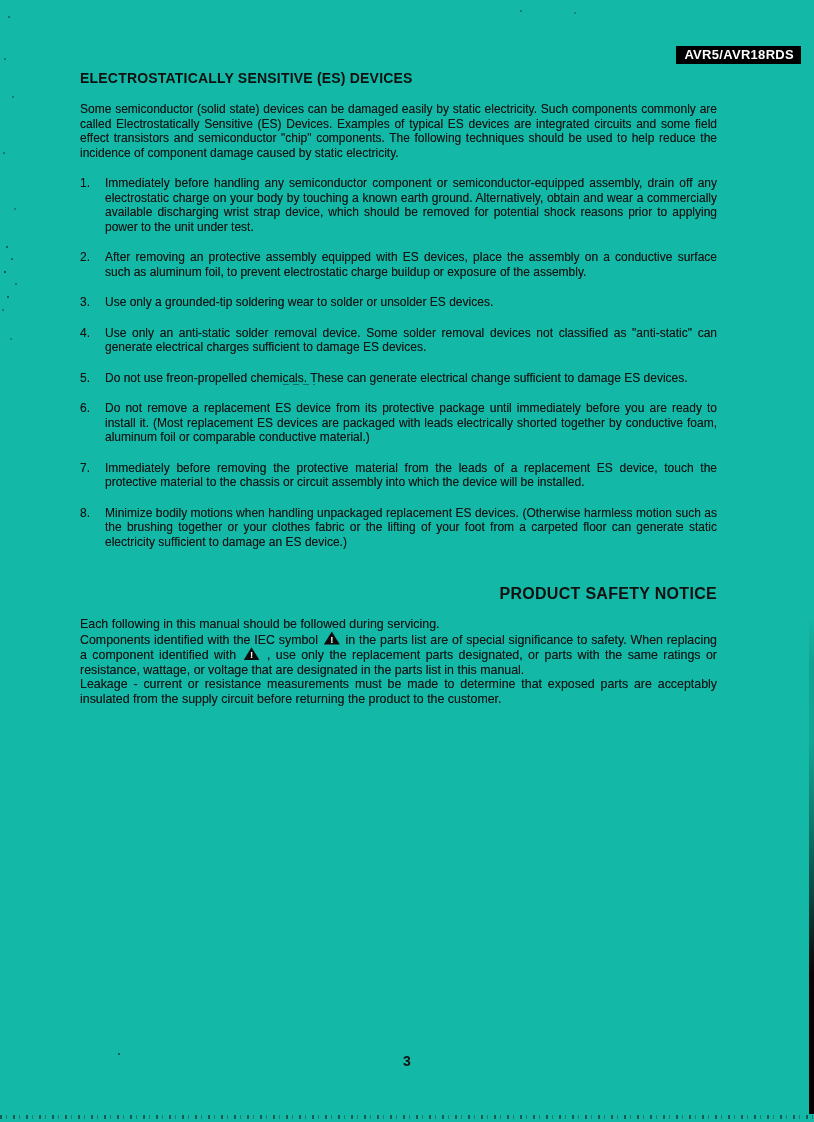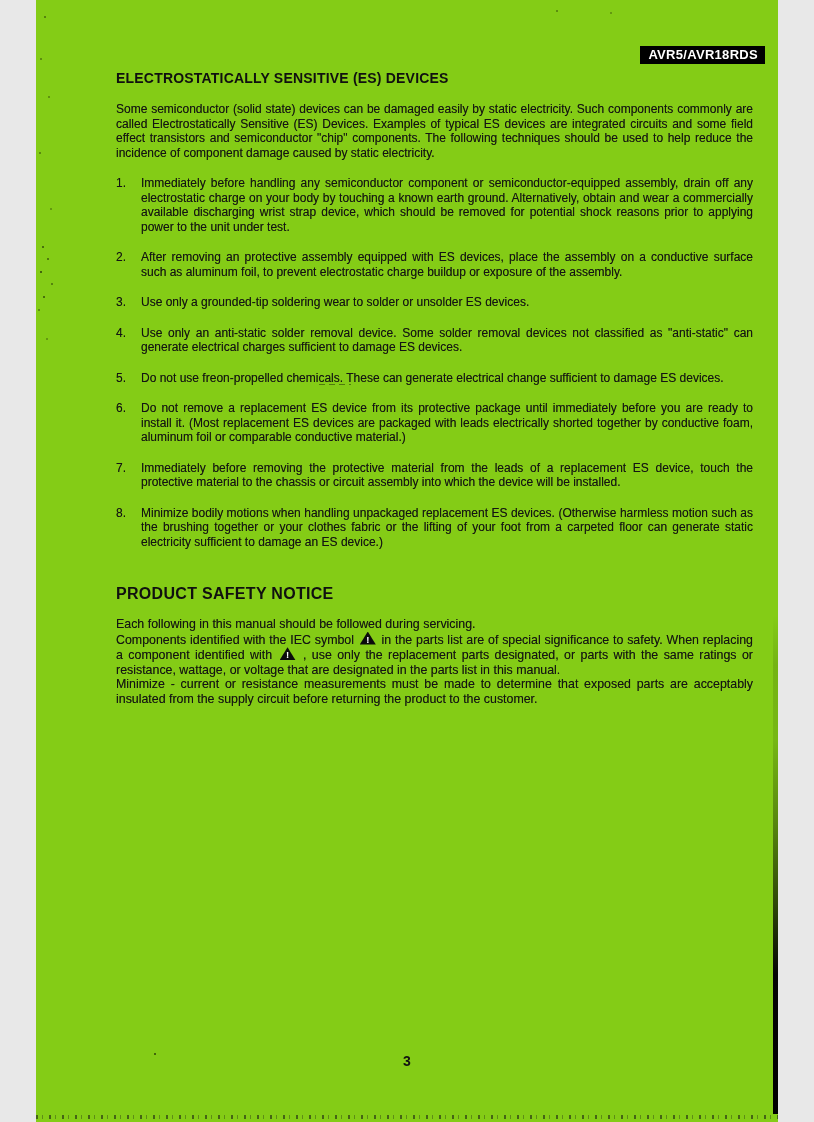--- a/index.html
+++ b/index.html
@@ -1,20 +1,20 @@
 <!DOCTYPE html>
 <html><head>
 <meta charset="utf-8">
 <style>
   html,body{margin:0;padding:0;background:#e8e8e8;}
   .page{
     position:relative;
-    width:742px;height:1122px;
+    width:814px;height:1122px;
     margin:0 auto;
-    background:#84cc16;
+    background:#14b8a6;
     font-family:"Liberation Sans", sans-serif;
     color:#141414;
     overflow:hidden;
   }
   
   .badge{
     position:absolute;top:46px;right:13px;
     background:#000;color:#fff;
     font-size:13px;font-weight:bold;letter-spacing:.3px;
     padding:2px 7px 2px 8px;line-height:14px;
@@ -28,21 +28,21 @@
   }
   .body-text{font-size:12px;line-height:14.5px;text-align:justify;
     text-shadow:0 0 .4px rgba(0,0,0,.45);}
   .intro{margin:15px 0 0;}
   .es-list{margin:0;padding:0;list-style:none;}
   .es-item{display:flex;margin-top:16px;}
   .es-item .num{flex:0 0 25px;text-align:left;}
   .es-item .txt{flex:1;text-align:justify;}
   .caution{margin:16px 0 0 25px;white-space:pre-wrap;}
   h2.notice-title{
-    margin:36px 0 0;text-align:left;
+    margin:36px 0 0;text-align:right;
     font-size:16px;font-weight:bold;letter-spacing:.3px;line-height:18px;color:#101010;
   }
   .notice-block{margin:14px 0 0;font-size:12.4px;line-height:14.6px;}
   .notice-block p{margin:0;text-align:justify;}
   
   .warn-tri{
     display:inline-block;width:16px;height:13px;
     background:#0c0c0c;
     clip-path:polygon(50% 0%,100% 100%,0% 100%);
     position:relative;vertical-align:-1px;margin:0 2px;
@@ -131,21 +131,21 @@
         <span class="num">8.</span>
         <span class="txt">Minimize bodily motions when handling unpackaged replacement ES devices. (Otherwise harmless motion such as the brushing together or your clothes fabric or the lifting of your foot from a carpeted floor can generate static electricity sufficient to damage an ES device.)</span>
       </li>
     </ol>
 
     <h2 class="notice-title">PRODUCT SAFETY NOTICE</h2>
 
     <div class="notice-block body-text">
       <p>Each following in this manual should be followed during servicing.</p>
       <p><span>Components identified with the IEC symbol </span><span class="warn-tri"><span class="mark">!</span></span><span> in the parts list are of special significance to safety. When replacing a component identified with </span><span class="warn-tri"><span class="mark">!</span></span><span> , use only the replacement parts designated, or parts with the same ratings or resistance, wattage, or voltage that are designated in the parts list in this manual.</span></p>
-      <p>Minimize - current or resistance  measurements must be made to determine that exposed parts are acceptably insulated from the supply circuit before returning the product to the customer.</p>
+      <p>Leakage - current or resistance  measurements must be made to determine that exposed parts are acceptably insulated from the supply circuit before returning the product to the customer.</p>
     </div>
 
   </div>
 
   <div class="page-number">3</div>
 
   <div class="left-specks"></div>
   <div class="scratch"></div>
   <div class="right-edge-artifact"></div>
   <div class="bottom-edge-artifact"></div>

